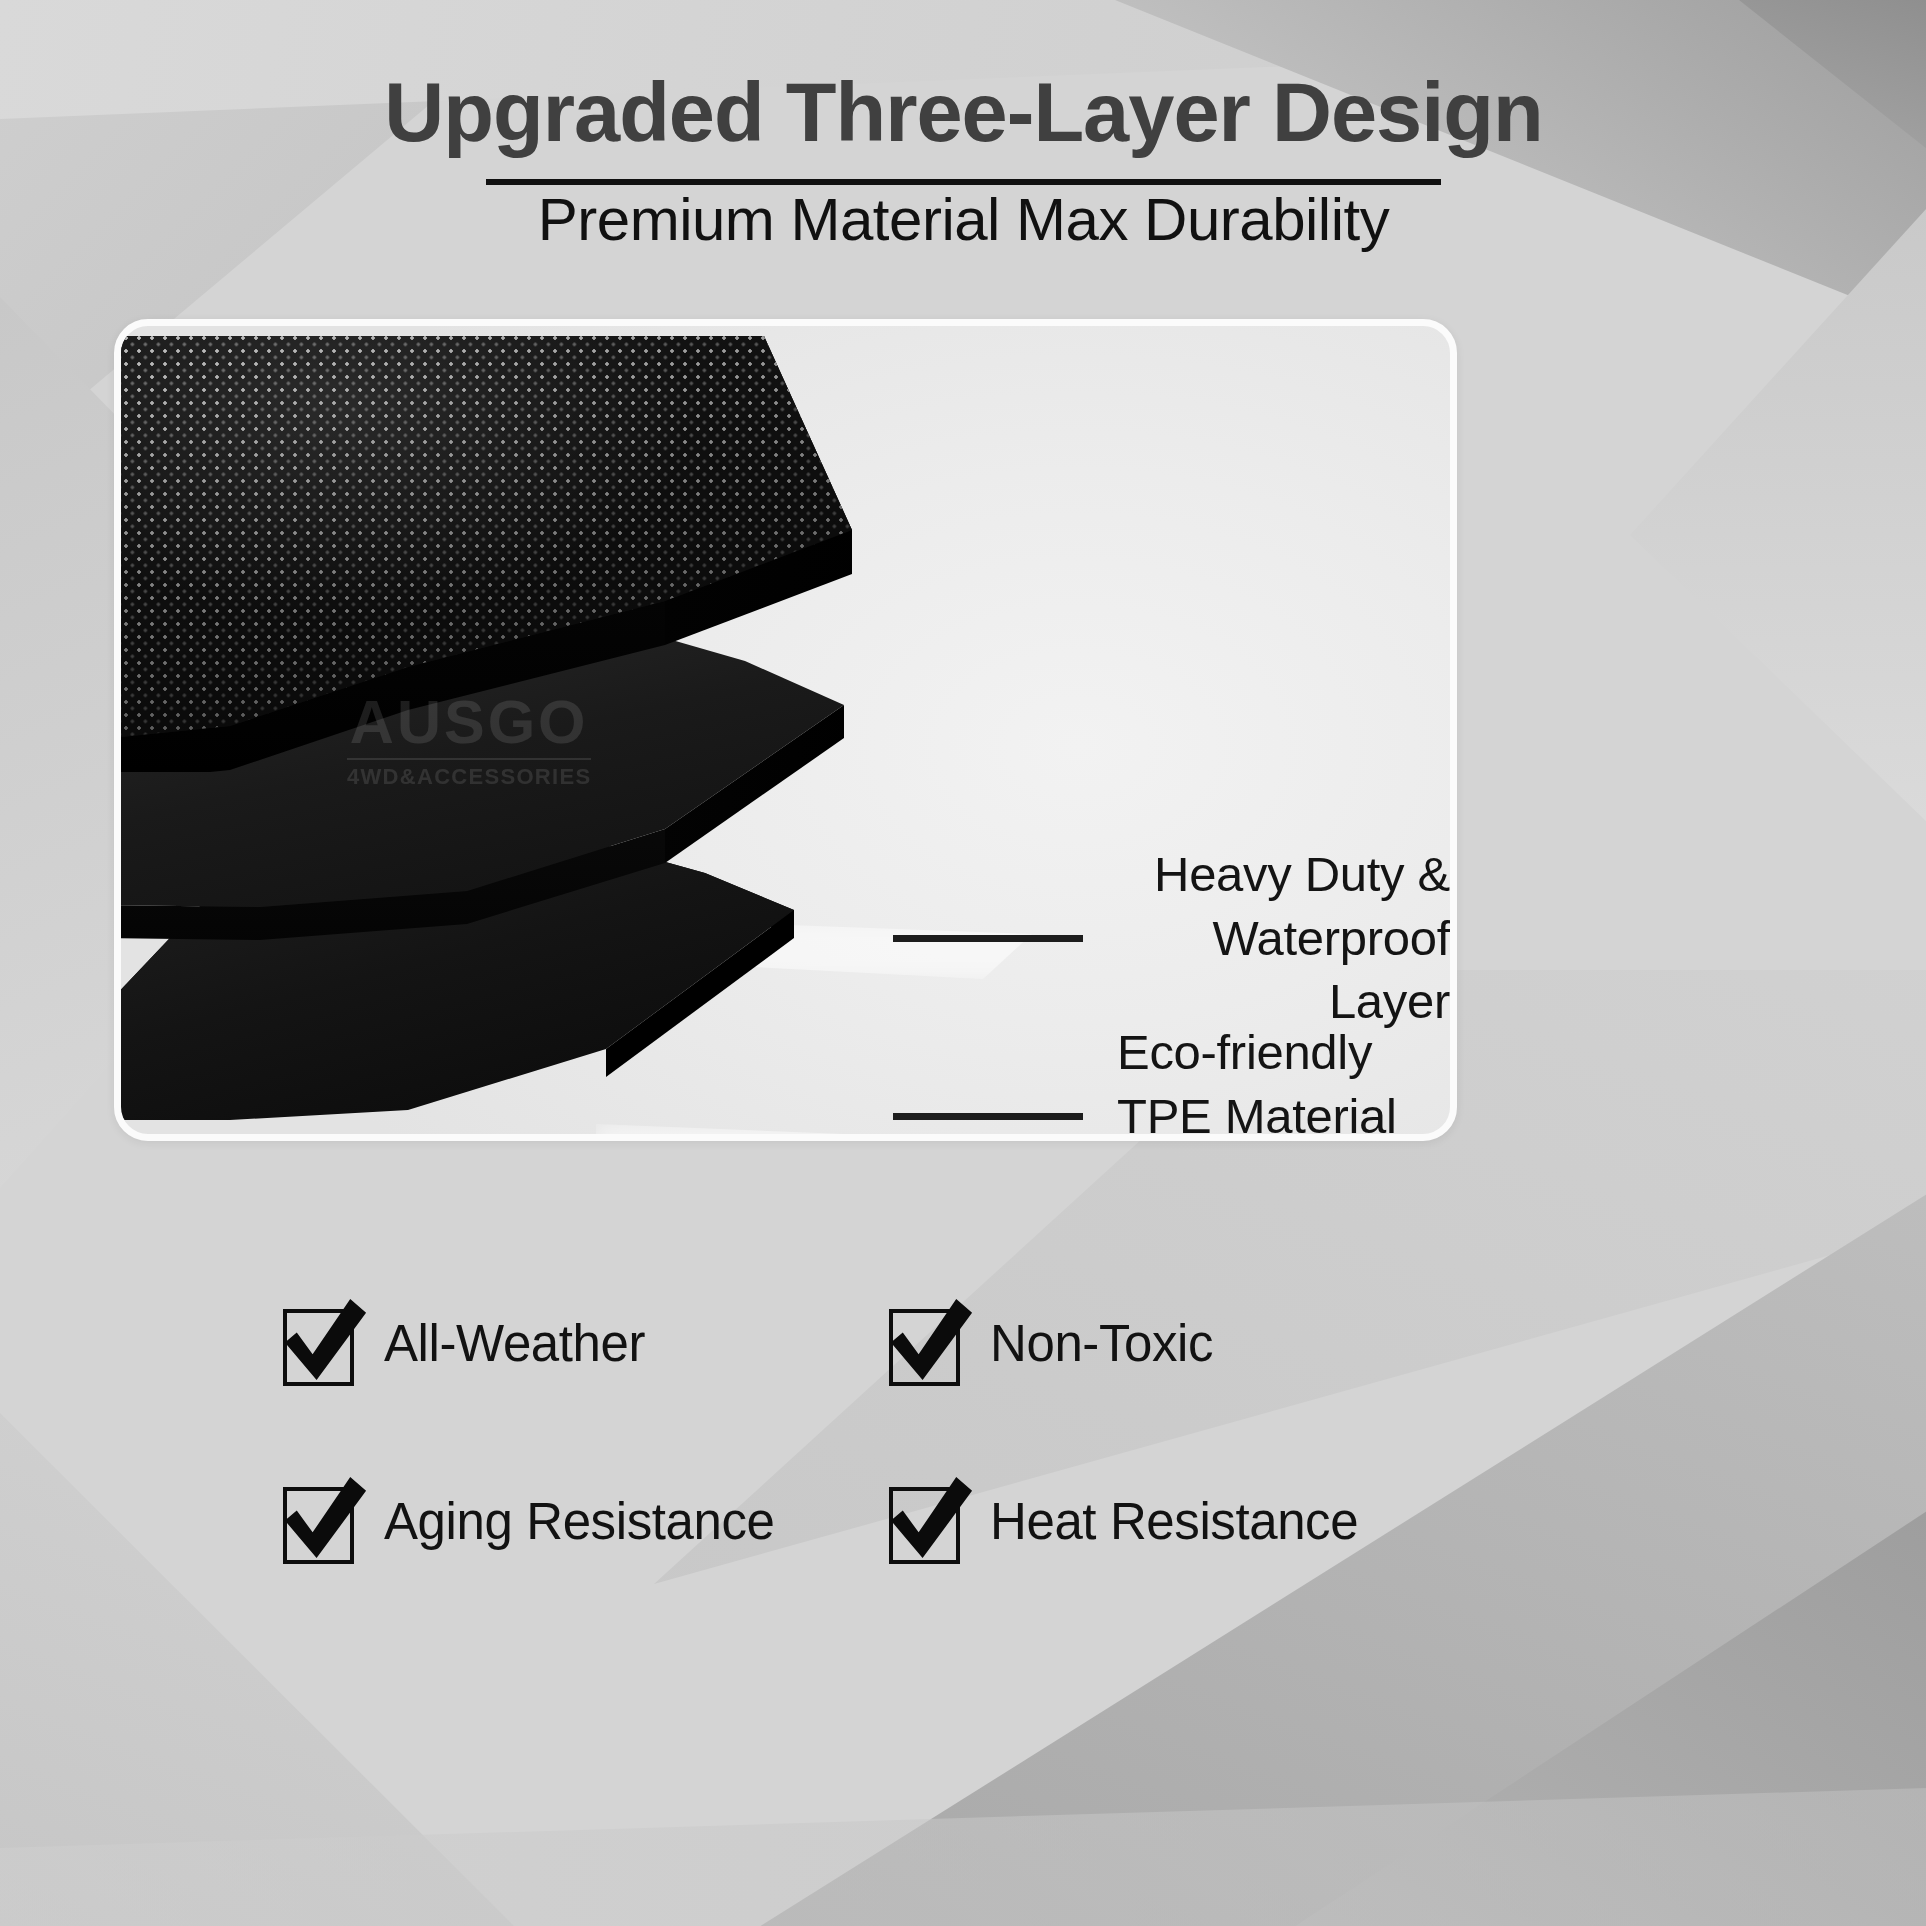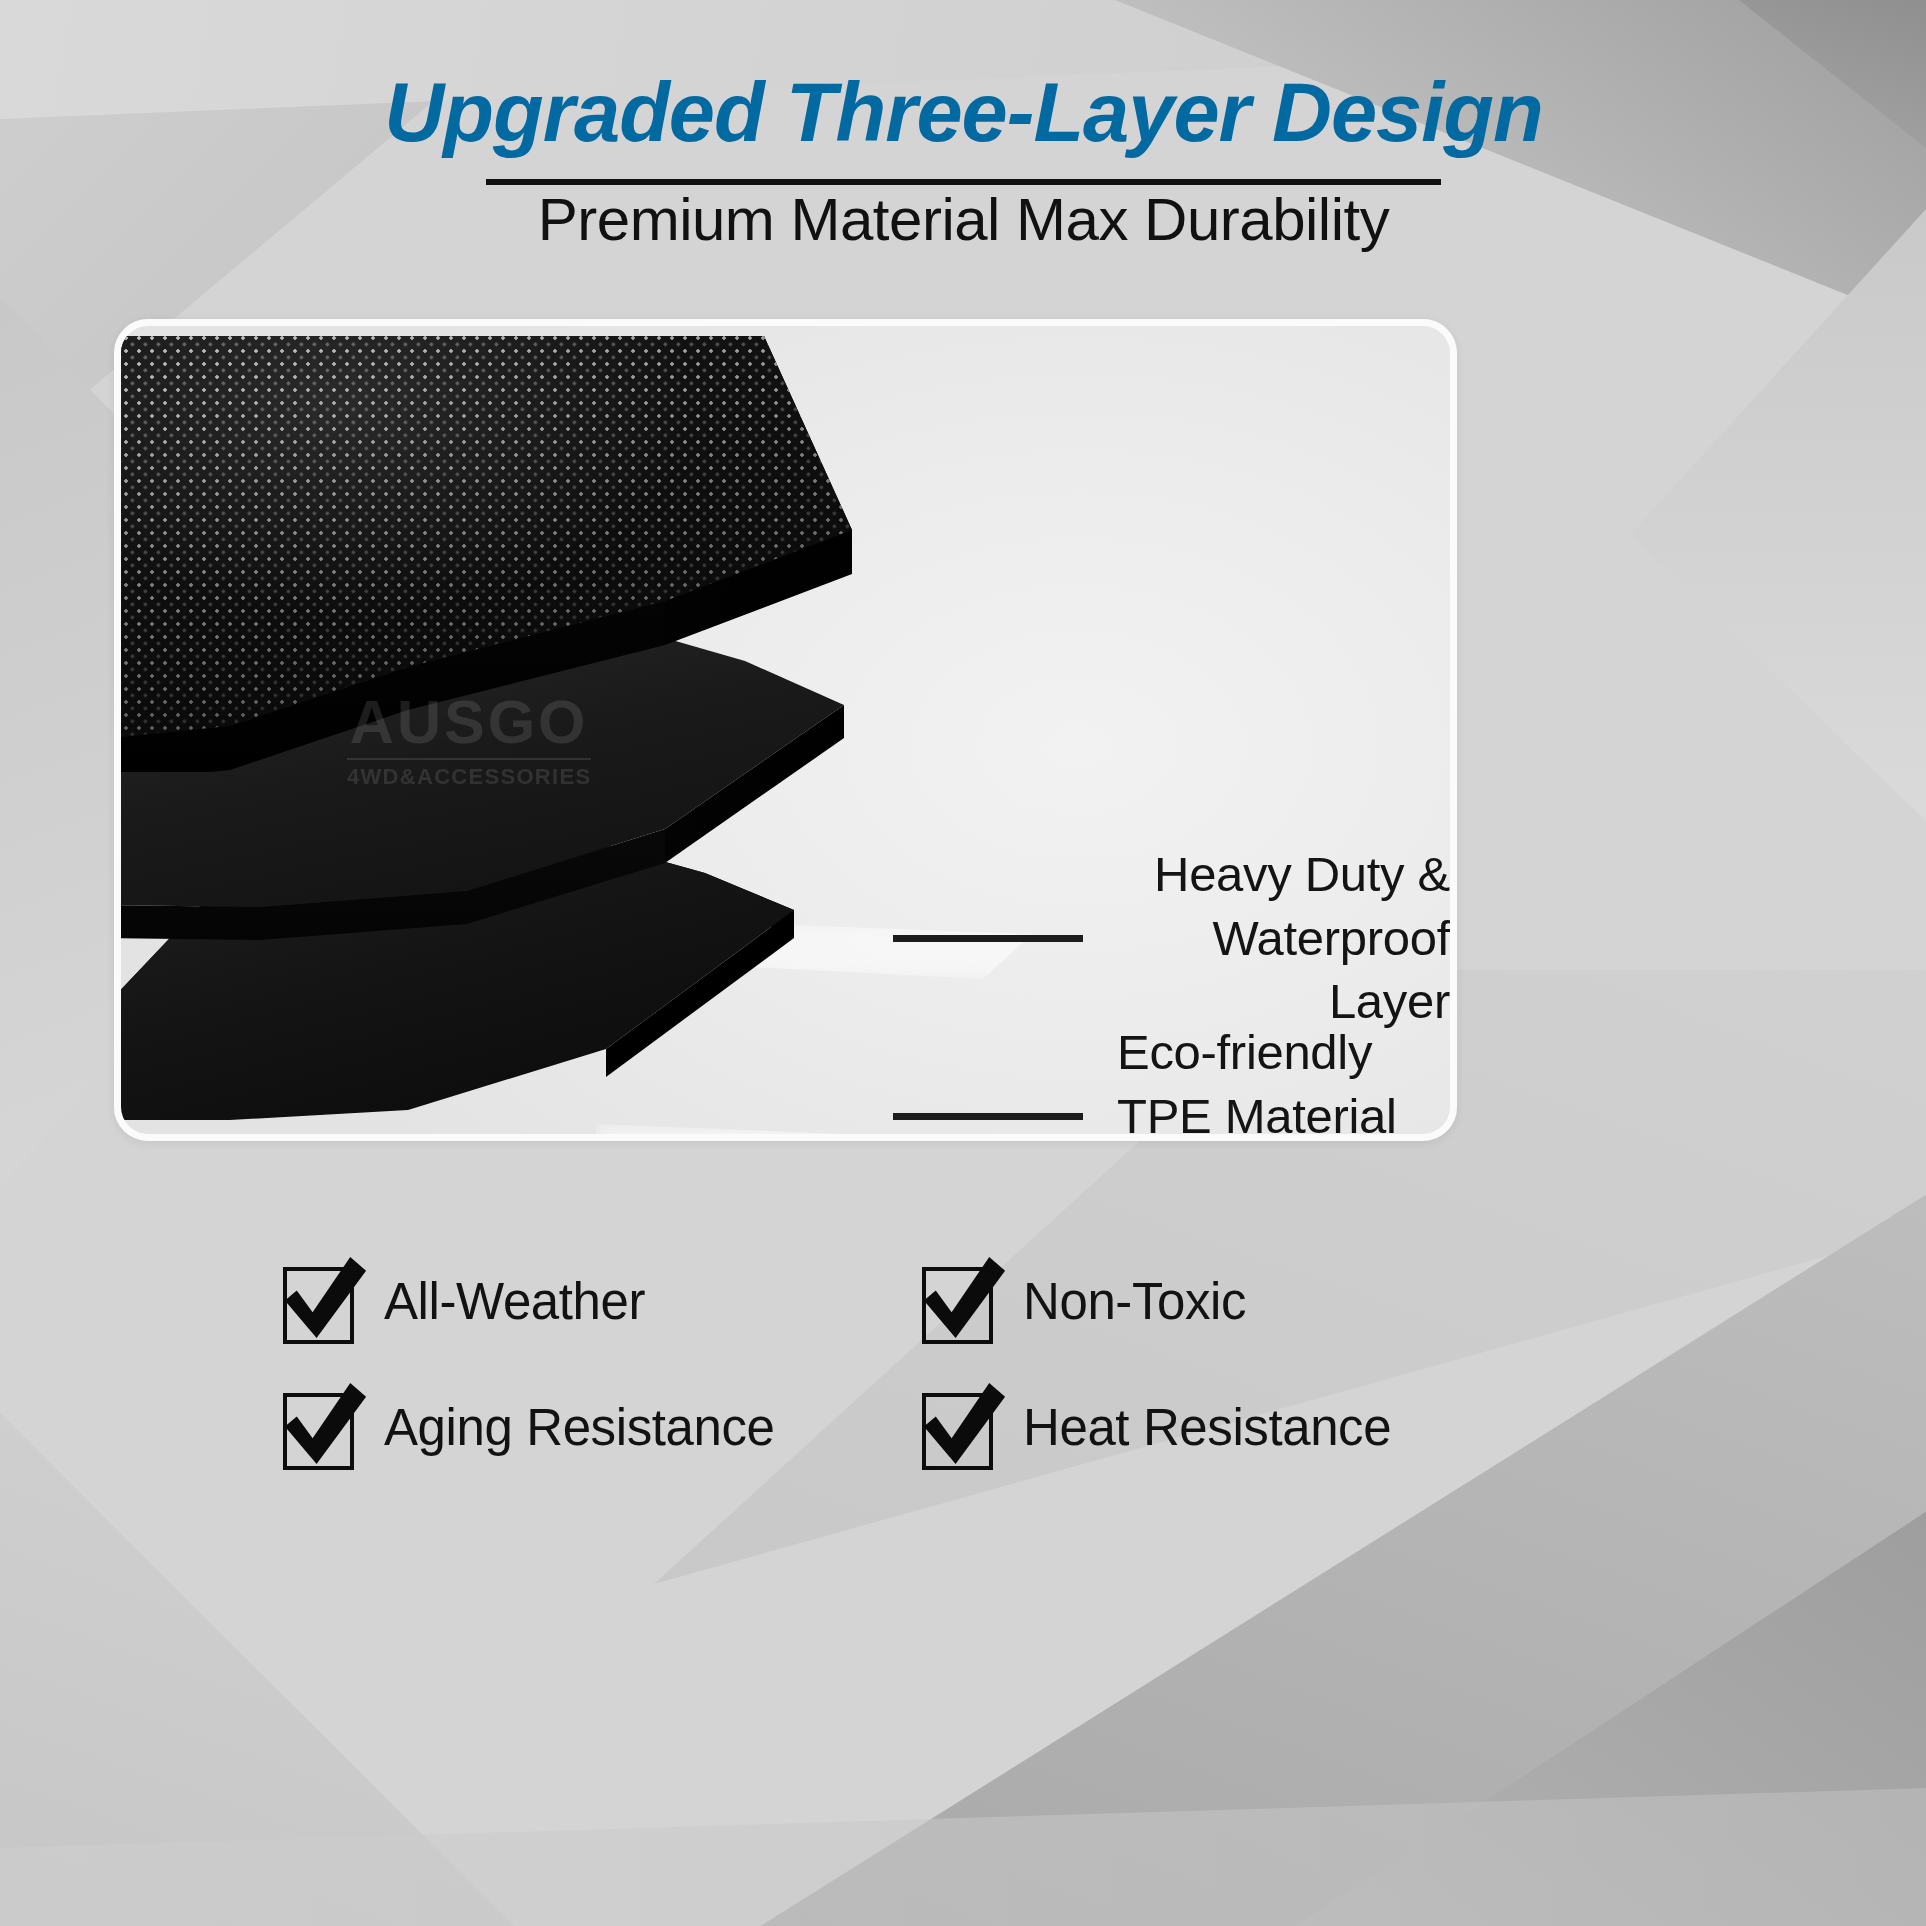--- a/index.html
+++ b/index.html
@@ -46,24 +46,23 @@
                   clip-path:polygon(0 119px,1927px 59px,1927px 198px,0 198px);
                   opacity:.55; }
   .f-mid-diag   { top:970px; left:327px; width:1604px; height:614px;
                   background:linear-gradient(200deg,#cdcdcd,#bbbbbb);
                   clip-path:polygon(1000px 0,1604px 0,1604px 257px,327px 614px);
                   opacity:.5; }
 
   
   #header { position:absolute; top:69px; left:0; width:100%; text-align:center; }
   #title {
-    font-size:83px; font-weight:bold; color:#0369a1;
+    font-size:83px; font-weight:bold; color:#404040;
     letter-spacing:-1px; line-height:1.06;
     font-family:"Liberation Sans","DejaVu Sans",sans-serif;
-    font-style:italic;
   }
   #title-rule {
     width:955px; height:6px; background:#111; margin:22px auto 0;
   }
   #subtitle {
     font-size:60px; color:#111; font-weight:400;
     letter-spacing:-0.5px;
   }
 
   
@@ -194,23 +193,23 @@
   }
   .callout .ctext {
     margin-left:34px; font-size:49px; color:#141414; line-height:1.30;
     white-space:pre-line; letter-spacing:-0.3px;
   }
   #callout-1 { left:772px; top:517px;text-align:right; }
   #callout-2 { left:772px; top:695px; }
 
   
   #features {
-    position:absolute; left:279px; top:1255px; width:1406px;
+    position:absolute; left:279px; top:1297px; width:1406px;
     display:grid; grid-template-columns:606px 606px;
-    row-gap:85px; column-gap:0;gap:33px;
+    row-gap:85px; column-gap:0;
   }
   .feature { display:flex; align-items:center; height:93px; }
   .cbwrap { position:relative; width:85px; height:85px; flex:0 0 auto; }
   .cbbox  { position:absolute; left:4px; top:8px; width:71px; height:77px;
             border:4px solid #0d0d0d; background:transparent; }
   .cbtick { position:absolute; left:-4px; top:-10px; width:99px; height:99px; }
   .feature-label {
     margin-left:20px; font-size:51px; color:#121212; letter-spacing:-0.4px;
     white-space:nowrap;
   }

